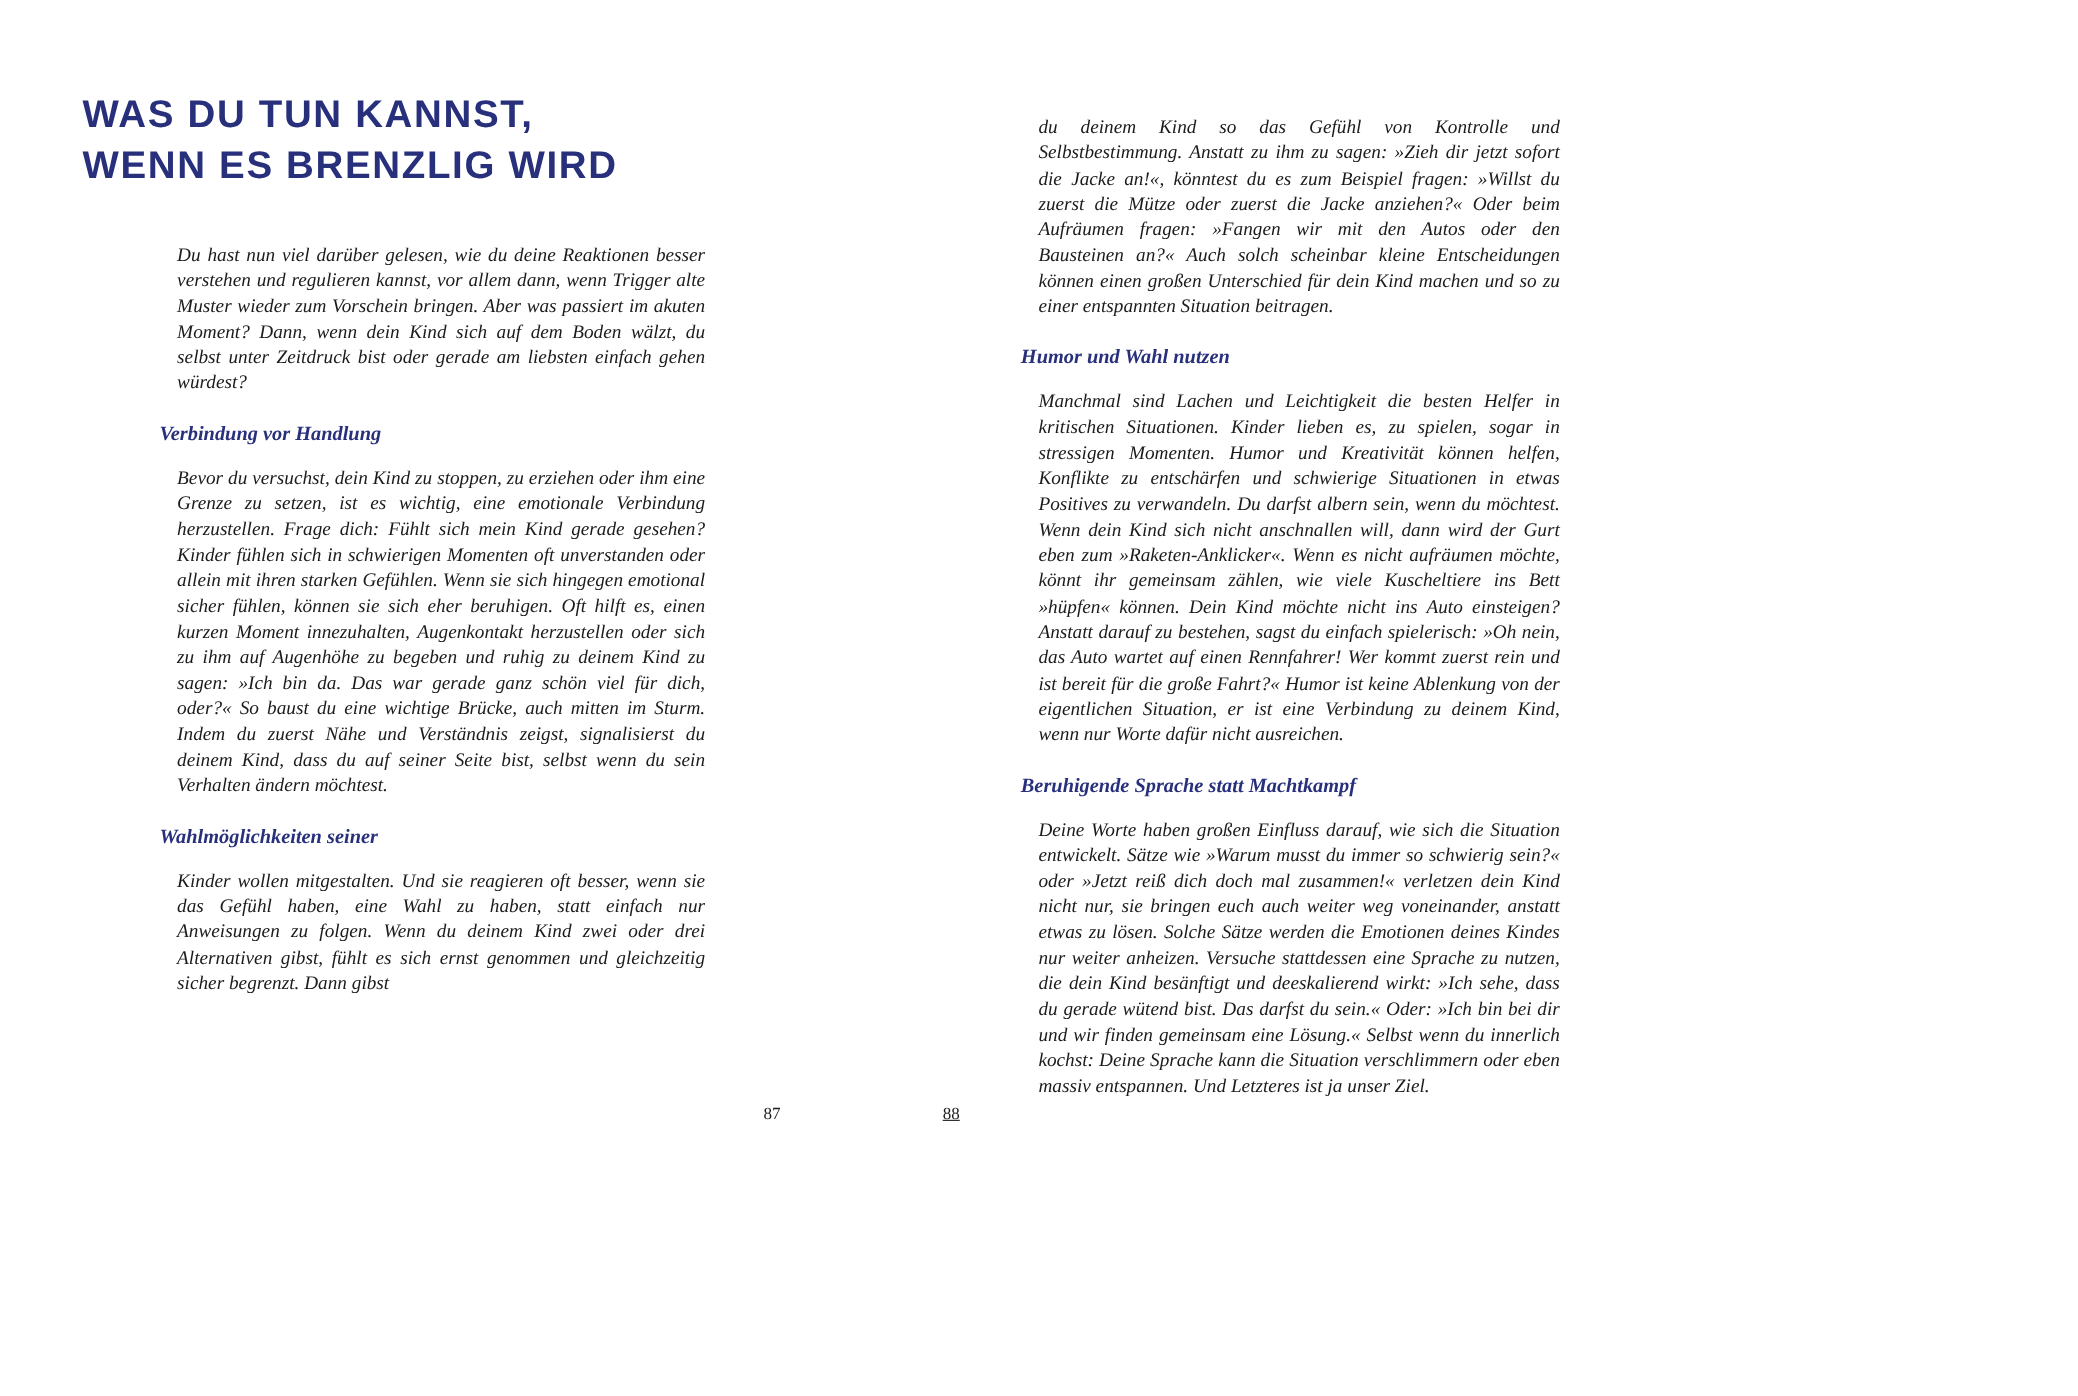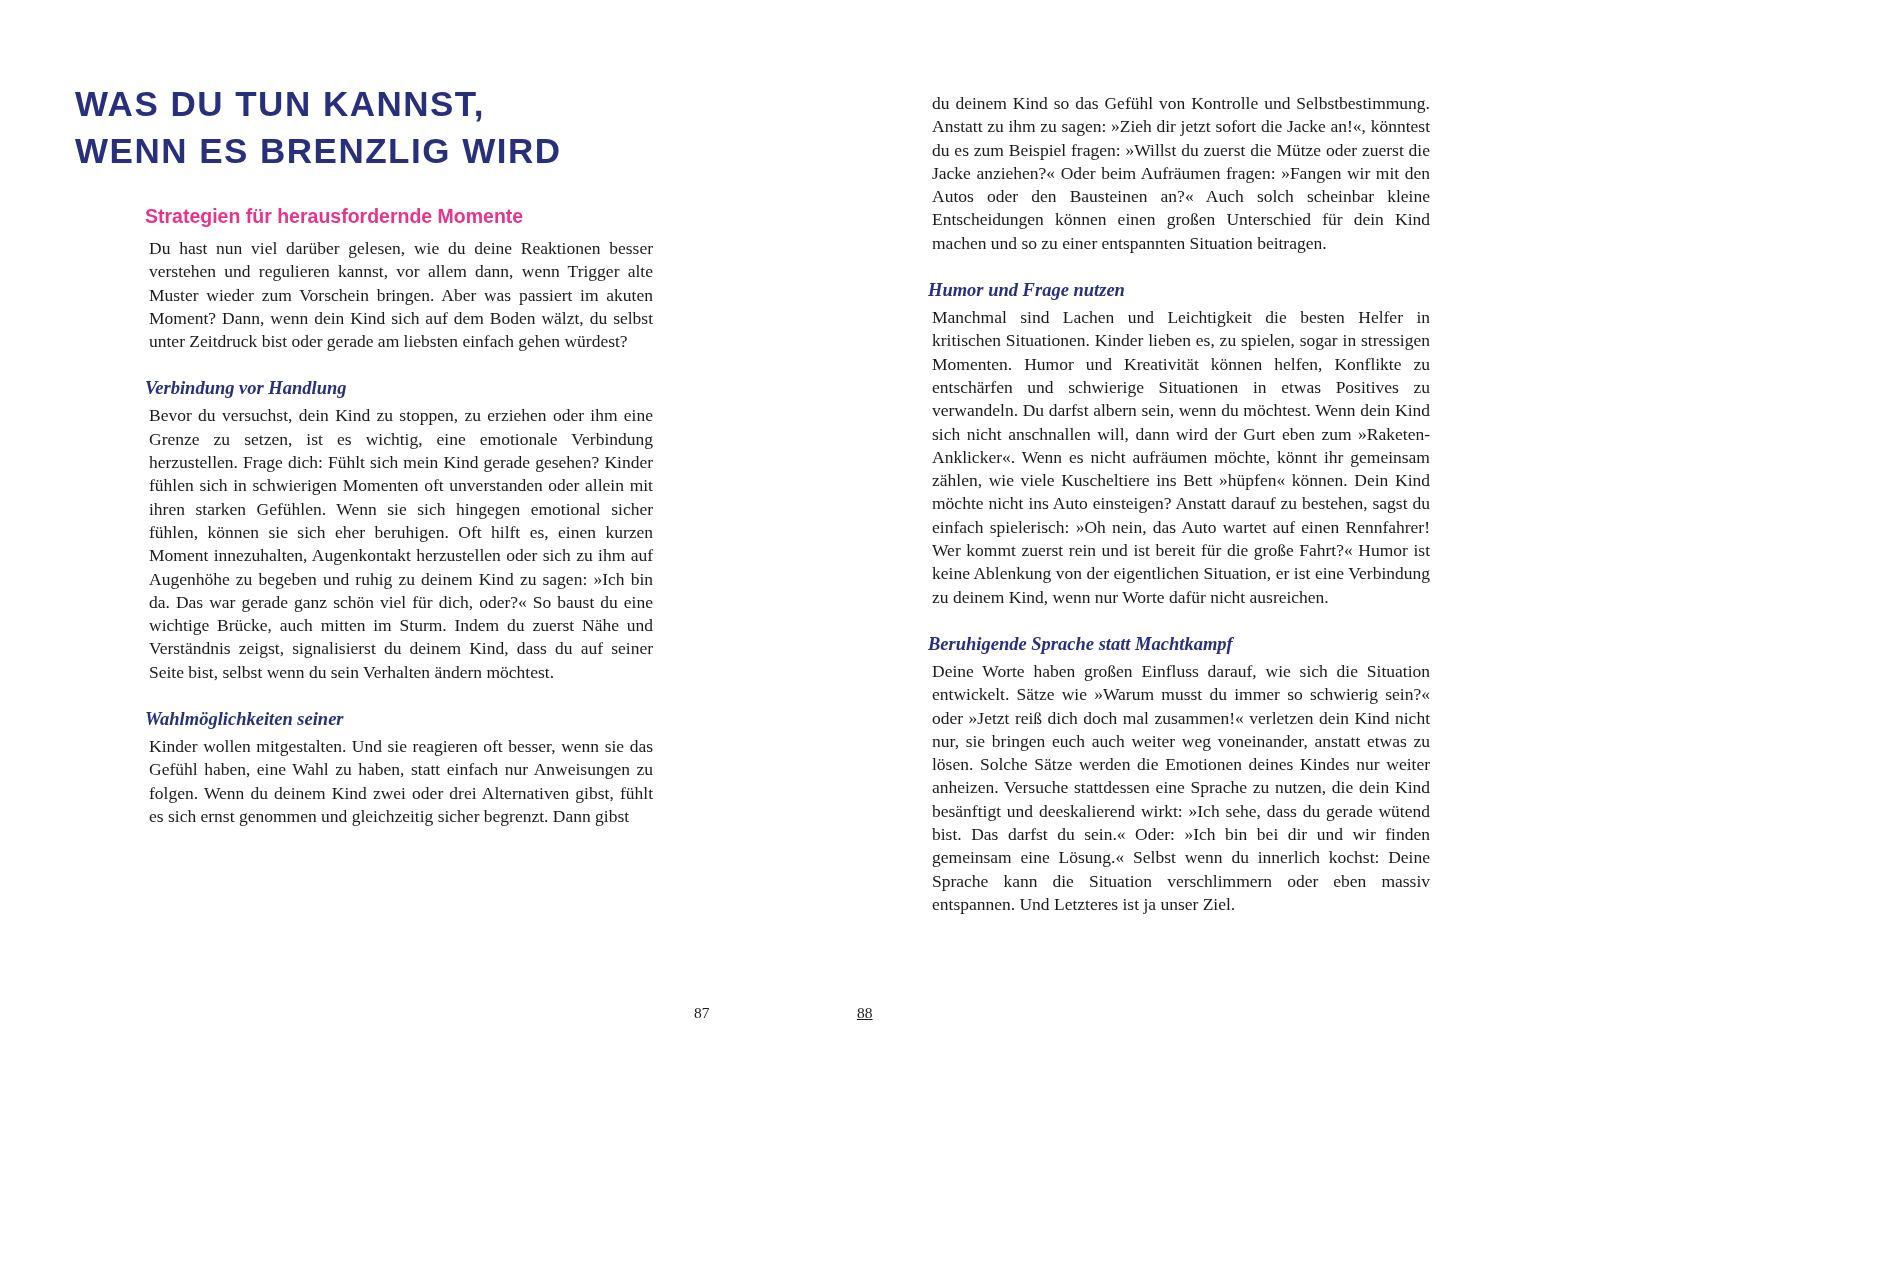--- a/index.html
+++ b/index.html
@@ -51,23 +51,24 @@
   .subheading {
     margin: 23px 0 3px 0;
     font-family: "Liberation Serif", serif;
     font-style: italic;
     font-weight: 700;
     font-size: 18.5px;
     line-height: 24px;
     color: #28307c;
   }
   .text-col p {
-    margin: 4px;
+    margin: 16px;
     text-align: justify;
     hyphens: auto;
+    font-style: italic;
     -webkit-hyphens: auto;
   }
   .page-number {
     position: absolute;
     top: 1003px;
     font-size: 15.5px;
     line-height: 20px;
     color: #1b1b1b;
   }
   .page-number-left  { left: 694px; text-align: center; }
@@ -77,34 +78,33 @@
 <body>
 
 <div class="spread">
 
   <h1 class="chapter-title">
     <span class="title-line">WAS DU TUN KANNST,</span>
     <span class="title-line">WENN ES BRENZLIG WIRD</span>
   </h1>
 
   <div class="text-col text-col-left">
-    <h2 class="section-heading-pink">Strategien für herausfordernde Momente</h2>
     <p>Du hast nun viel darüber gelesen, wie du deine Reaktionen besser verstehen und regulieren kannst, vor allem dann, wenn Trigger alte Muster wieder zum Vorschein bringen. Aber was passiert im akuten Moment? Dann, wenn dein Kind sich auf dem Boden wälzt, du selbst unter Zeitdruck bist oder gerade am liebsten einfach gehen würdest?</p>
 
     <h3 class="subheading">Verbindung vor Handlung</h3>
     <p>Bevor du versuchst, dein Kind zu stoppen, zu erziehen oder ihm eine Grenze zu setzen, ist es wichtig, eine emotionale Verbindung herzustellen. Frage dich: Fühlt sich mein Kind gerade gesehen? Kinder fühlen sich in schwierigen Momenten oft unverstanden oder allein mit ihren starken Gefühlen. Wenn sie sich hingegen emotional sicher fühlen, können sie sich eher beruhigen. Oft hilft es, einen kurzen Moment innezuhalten, Augenkontakt herzustellen oder sich zu ihm auf Augenhöhe zu begeben und ruhig zu deinem Kind zu sagen: »Ich bin da. Das war gerade ganz schön viel für dich, oder?« So baust du eine wichtige Brücke, auch mitten im Sturm. Indem du zuerst Nähe und Verständnis zeigst, signalisierst du deinem Kind, dass du auf seiner Seite bist, selbst wenn du sein Verhalten ändern möchtest.</p>
 
     <h3 class="subheading">Wahlmöglichkeiten seiner</h3>
     <p>Kinder wollen mitgestalten. Und sie reagieren oft besser, wenn sie das Gefühl haben, eine Wahl zu haben, statt einfach nur Anweisungen zu folgen. Wenn du deinem Kind zwei oder drei Alternativen gibst, fühlt es sich ernst genommen und gleichzeitig sicher begrenzt. Dann gibst</p>
   </div>
 
   <div class="text-col text-col-right">
     <p>du deinem Kind so das Gefühl von Kontrolle und Selbstbestimmung. Anstatt zu ihm zu sagen: »Zieh dir jetzt sofort die Jacke an!«, könntest du es zum Beispiel fragen: »Willst du zuerst die Mütze oder zuerst die Jacke anziehen?« Oder beim Aufräumen fragen: »Fangen wir mit den Autos oder den Bausteinen an?« Auch solch scheinbar kleine Entscheidungen können einen großen Unterschied für dein Kind machen und so zu einer entspannten Situation beitragen.</p>
 
-    <h3 class="subheading">Humor und Frage nutzen</h3>
+    <h3 class="subheading">Humor und Wahl nutzen</h3>
     <p>Manchmal sind Lachen und Leichtigkeit die besten Helfer in kritischen Situationen. Kinder lieben es, zu spielen, sogar in stressigen Momenten. Humor und Kreativität können helfen, Konflikte zu entschärfen und schwierige Situationen in etwas Positives zu verwandeln. Du darfst albern sein, wenn du möchtest. Wenn dein Kind sich nicht anschnallen will, dann wird der Gurt eben zum »Raketen-Anklicker«. Wenn es nicht aufräumen möchte, könnt ihr gemeinsam zählen, wie viele Kuscheltiere ins Bett »hüpfen« können. Dein Kind möchte nicht ins Auto einsteigen? Anstatt darauf zu bestehen, sagst du einfach spielerisch: »Oh nein, das Auto wartet auf einen Rennfahrer! Wer kommt zuerst rein und ist bereit für die große Fahrt?« Humor ist keine Ablenkung von der eigentlichen Situation, er ist eine Verbindung zu deinem Kind, wenn nur Worte dafür nicht ausreichen.</p>
 
     <h3 class="subheading">Beruhigende Sprache statt Machtkampf</h3>
     <p>Deine Worte haben großen Einfluss darauf, wie sich die Situation entwickelt. Sätze wie »Warum musst du immer so schwierig sein?« oder »Jetzt reiß dich doch mal zusammen!« verletzen dein Kind nicht nur, sie bringen euch auch weiter weg voneinander, anstatt etwas zu lösen. Solche Sätze werden die Emotionen deines Kindes nur weiter anheizen. Versuche stattdessen eine Sprache zu nutzen, die dein Kind besänftigt und deeskalierend wirkt: »Ich sehe, dass du gerade wütend bist. Das darfst du sein.« Oder: »Ich bin bei dir und wir finden gemeinsam eine Lösung.« Selbst wenn du innerlich kochst: Deine Sprache kann die Situation verschlimmern oder eben massiv entspannen. Und Letzteres ist ja unser Ziel.</p>
   </div>
 
   <div class="page-number page-number-left">87</div>
   <div class="page-number page-number-right">88</div>
 
 </div>

